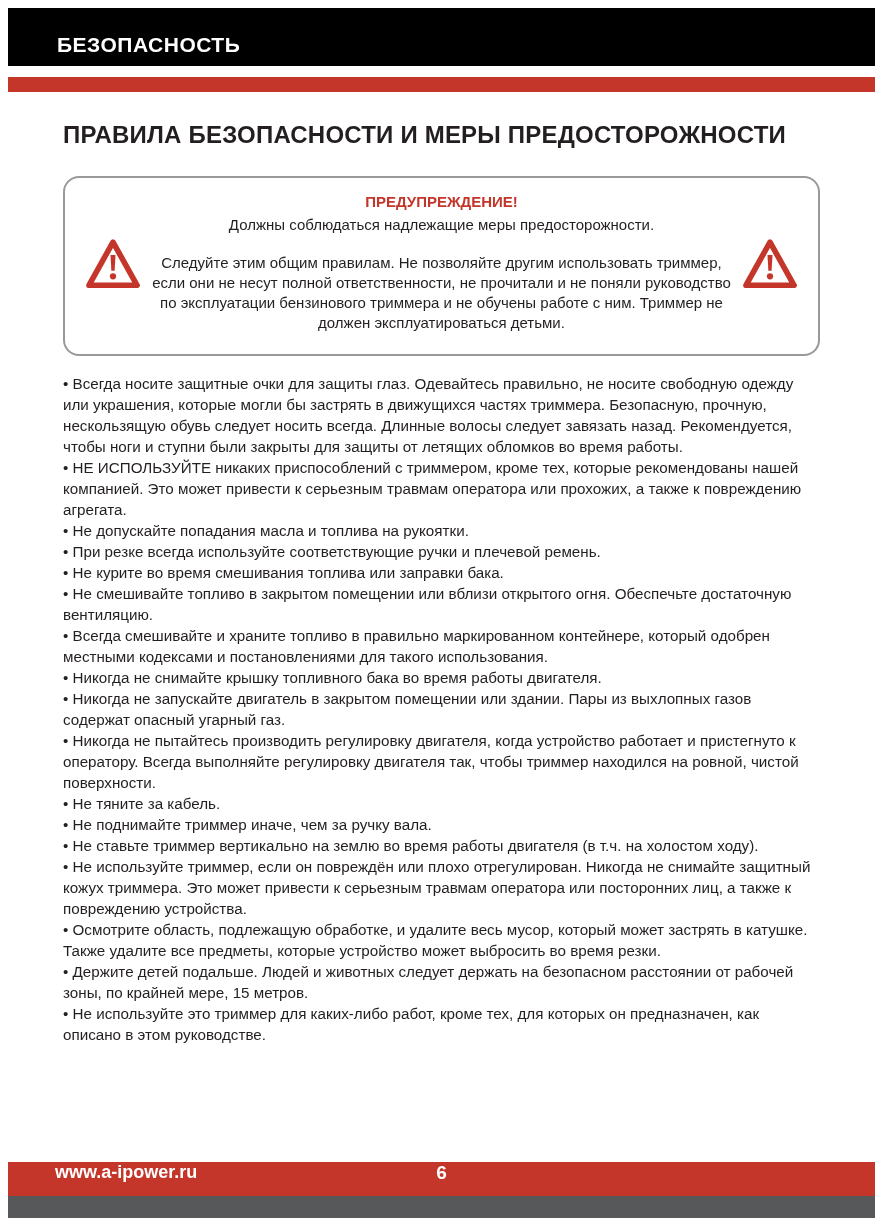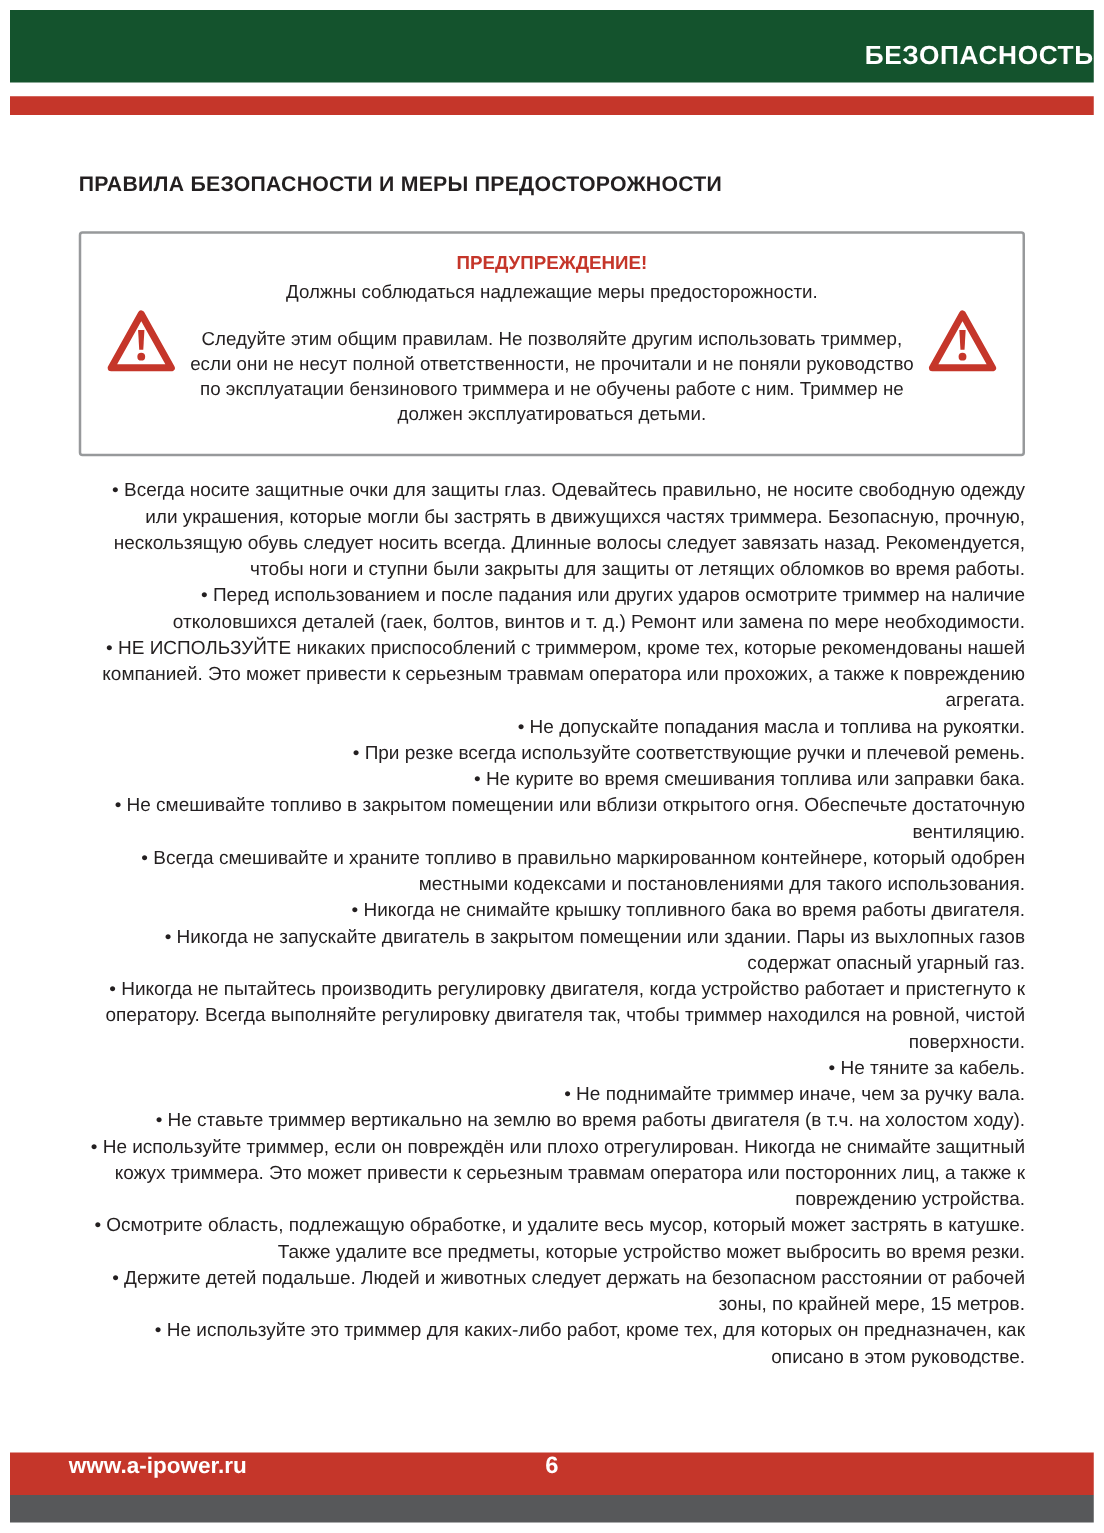--- a/index.html
+++ b/index.html
@@ -11,53 +11,52 @@
     height: 1226px;
     position: relative;
     background: #ffffff;
     padding: 8px;
     overflow: hidden;
   }
 
   
   .header-bar {
     height: 58px;
-    background: #14532d;
+    background: #000000;
     display: flex;
     align-items: flex-end;
     padding: 0 0 9px 49px;
-    justify-content: flex-end;
   }
   .header-title {
     color: #ffffff;
     font-weight: bold;
     font-size: 21px;
     letter-spacing: 0.5px;
   }
   .red-bar {
     height: 15px;
     background: #c5362a;
     margin-top: 11px;
   }
 
   
   .content { padding: 0 55px; }
 
   .page-title {
-    margin-top: 46px;
-    font-size: 17px;
+    margin-top: 29px;
+    font-size: 24px;
     font-weight: bold;
     letter-spacing: 0.2px;
   }
 
   .warning-box {
     position: relative;
     margin-top: 27px;
     border: 2px solid #97999b;
-    border-radius: 3px;
+    border-radius: 16px;
     padding: 14px 84px 20px 84px;
     text-align: center;
     font-size: 15px;
     line-height: 1.35;
   }
   .warning-heading {
     color: #c5362a;
     font-weight: bold;
     margin-bottom: 3px;
   }
@@ -72,21 +71,20 @@
     height: 52px;
   }
   .warn-icon.left  { left: 20px; }
   .warn-icon.right { right: 20px; }
 
   
   .rules {
     margin-top: 17px;
     font-size: 15.2px;
     line-height: 21px;
-    text-align: right;
   }
   .rule::before {
     content: "\2022\00a0";
   }
   .rule { margin: 0; }
 
   
   .footer-red {
     position: absolute;
     left: 8px;
@@ -151,21 +149,20 @@
         </svg>
       </span>
 
       <div class="warning-heading">ПРЕДУПРЕЖДЕНИЕ!</div>
       <div class="warning-intro">Должны соблюдаться надлежащие меры предосторожности.</div>
       <div class="warning-body">Следуйте этим общим правилам. Не позволяйте другим использовать триммер, если они не несут полной ответственности, не прочитали и не поняли руководство по эксплуатации бензинового триммера и не обучены работе с ним. Триммер не должен эксплуатироваться детьми.</div>
     </div>
 
     <div class="rules">
       <p class="rule">Всегда носите защитные очки для защиты глаз. Одевайтесь правильно, не носите свободную одежду или украшения, которые могли бы застрять в движущихся частях триммера. Безопасную, прочную, нескользящую обувь следует носить всегда. Длинные волосы следует завязать назад. Рекомендуется, чтобы ноги и ступни были закрыты для защиты от летящих обломков во время работы.</p>
-      <p class="rule">Перед использованием и после падания или других ударов осмотрите триммер на наличие отколовшихся деталей (гаек, болтов, винтов и т. д.) Ремонт или замена по мере необходимости.</p>
       <p class="rule">НЕ ИСПОЛЬЗУЙТЕ никаких приспособлений с триммером, кроме тех, которые рекомендованы нашей компанией. Это может привести к серьезным травмам оператора или прохожих, а также к повреждению агрегата.</p>
       <p class="rule">Не допускайте попадания масла и топлива на рукоятки.</p>
       <p class="rule">При резке всегда используйте соответствующие ручки и плечевой ремень.</p>
       <p class="rule">Не курите во время смешивания топлива или заправки бака.</p>
       <p class="rule">Не смешивайте топливо в закрытом помещении или вблизи открытого огня. Обеспечьте достаточную вентиляцию.</p>
       <p class="rule">Всегда смешивайте и храните топливо в правильно маркированном контейнере, который одобрен местными кодексами и постановлениями для такого использования.</p>
       <p class="rule">Никогда не снимайте крышку топливного бака во время работы двигателя.</p>
       <p class="rule">Никогда не запускайте двигатель в закрытом помещении или здании. Пары из выхлопных газов содержат опасный угарный газ.</p>
       <p class="rule">Никогда не пытайтесь производить регулировку двигателя, когда устройство работает и пристегнуто к оператору. Всегда выполняйте регулировку двигателя так, чтобы триммер находился на ровной, чистой поверхности.</p>
       <p class="rule">Не тяните за кабель.</p>

